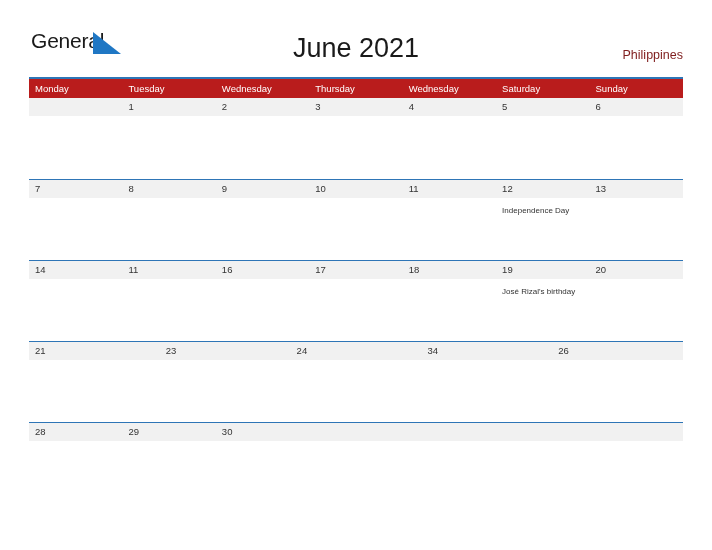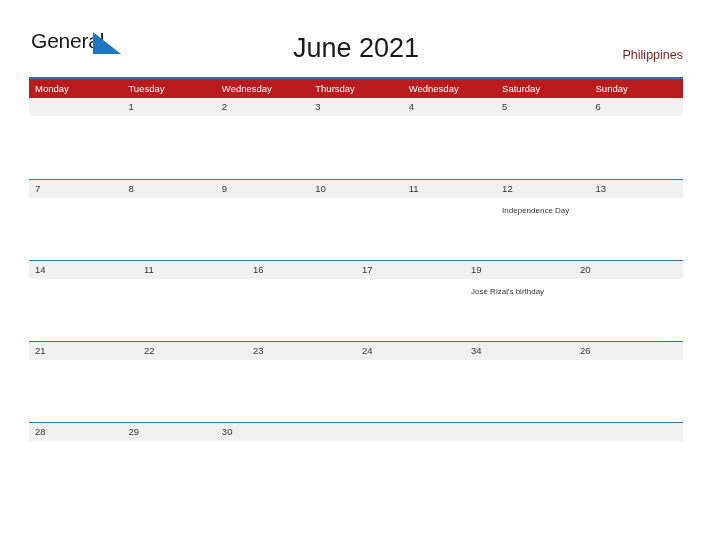--- a/index.html
+++ b/index.html
@@ -274,40 +274,40 @@
             <div class="day">
               <div class="daynum">11</div>
             </div>
             <div class="day">
               <div class="daynum">16</div>
             </div>
             <div class="day">
               <div class="daynum">17</div>
             </div>
             <div class="day">
+              <div class="daynum">18</div>
+            </div>
+            <div class="day">
               <div class="daynum">19</div>
               <div class="events">
                 <div class="event">José Rizal's birthday</div>
               </div>
             </div>
             <div class="day">
               <div class="daynum">20</div>
             </div>
           </div>
         </div>
         <div class="week">
           <div class="daynum-band"></div>
           <div class="week-inner">
             <div class="day">
               <div class="daynum">21</div>
             </div>
             <div class="day">
-              <div class="daynum">22</div>
-            </div>
-            <div class="day">
               <div class="daynum">23</div>
             </div>
             <div class="day">
               <div class="daynum">24</div>
             </div>
             <div class="day">
               <div class="daynum">34</div>
             </div>
             <div class="day">
               <div class="daynum">26</div>

